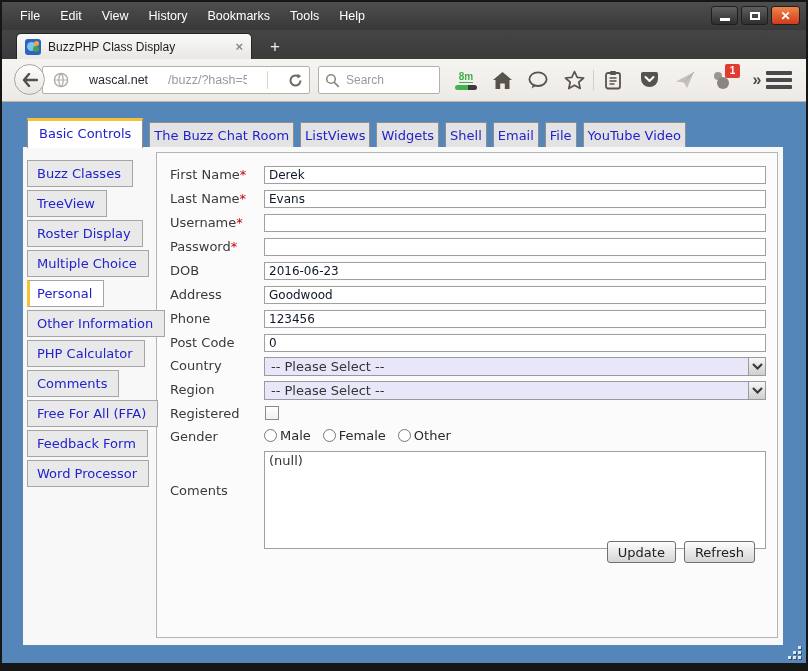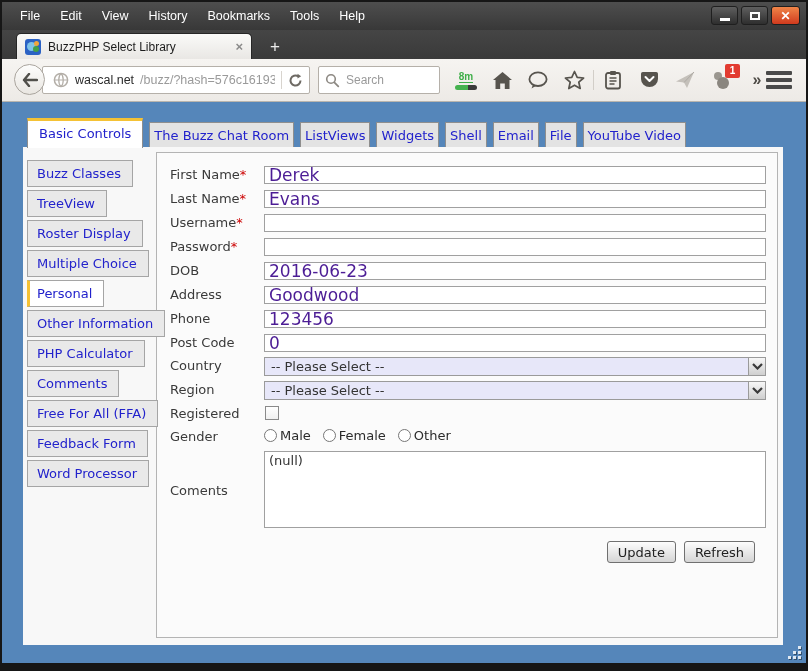--- a/index.html
+++ b/index.html
@@ -34,21 +34,21 @@
   .newtab-btn { position:absolute; left:258px; top:6px; width:30px; height:23px; color:#ececec;
     font-size:17px; text-align:center; line-height:21px; }
 
   
   .toolbar { position:absolute; left:2px; right:2px; top:59px; height:43px;
     background:linear-gradient(#f6f4f1,#edeae6); border-bottom:1px solid #b9b5ae; }
   .back-btn { position:absolute; left:12px; top:5px; width:31px; height:31px; border-radius:50%;
     border:1px solid #aaa59e; background:linear-gradient(#fdfdfc,#e9e6e1);
     display:flex; align-items:center; justify-content:center; z-index:2; }
   .urlbar { position:absolute; left:40px; top:7px; width:268px; height:28px; background:#fff;
-    border:1px solid #b5b0a9; border-radius:2px; display:flex; align-items:center; padding:0 6px 0 10px; gap:6px; }
+    border:1px solid #b5b0a9; border-radius:2px; display:flex; align-items:center; padding:0 6px 0 10px; gap:20px; }
   .url-host { font-size:12.5px; color:#2b2b2b; white-space:nowrap; }
   .url-path { font-size:12.5px; color:#9a9a9a; white-space:nowrap; overflow:hidden; flex:1; }
   .url-sep { width:1px; height:18px; background:#d8d4ce; }
   .searchbox { position:absolute; left:316px; top:7px; width:122px; height:28px; background:#fff;
     border:1px solid #b5b0a9; border-radius:2px; display:flex; align-items:center; padding:0 6px; gap:6px; }
   .searchbox input { border:none; outline:none; width:80px; font-size:12px; color:#444; background:transparent; }
   .searchbox input::placeholder { color:#9a9a9a; }
   .tool-icons { position:absolute; left:446px; top:7px; height:28px; display:flex; align-items:center; }
   .ticon { width:36px; height:28px; display:flex; align-items:center; justify-content:center; position:relative; }
   .ticon-sep { width:1px; height:20px; background:#d2cec8; margin:0 1px; }
@@ -82,33 +82,33 @@
   .sidebar { position:absolute; left:4px; top:13px; z-index:2; }
   .side-item { width:max-content; background:#e9e9e9; border:1px solid #a5a5a5; color:#2222cc;
     font-size:13px; padding:5px 11px 5px 9px; margin-bottom:3px; white-space:nowrap; }
   .side-item.active { background:#fff; border-left:3px solid #f5c235; padding-left:7px; }
 
   
   .frow { position:absolute; left:0; width:100%; }
   .flabel { position:absolute; left:13px; top:0; width:92px; font-size:13px; color:#3a3a3a; line-height:18px; white-space:nowrap; }
   .req { color:#cc0000; }
   .finput { position:absolute; left:107px; top:0; width:502px; height:18px; border:1px solid #a0a0a0;
-    background:#fff; font-size:17px; color:#4c1d95; padding:0 4px; outline:none; }
+    background:#fff; font-size:12px; color:#0f172a; padding:0 4px; outline:none; }
   .fakeselect { position:absolute; left:107px; top:0; width:502px; height:19px; background:#e7e7f9;
     border:1px solid #9a9a9a; color:#333; font-size:13px; line-height:17px; padding-left:6px; }
   .arrowbtn { position:absolute; right:0; top:0; bottom:0; width:17px;
     background:linear-gradient(#f7f7f7,#cfcfcf); border-left:1px solid #9a9a9a;
     display:flex; align-items:center; justify-content:center; }
   .fcheck { position:absolute; left:108px; top:1px; width:14px; height:14px; appearance:none;
     border:1px solid #8a8a8a; background:linear-gradient(#fff,#f0f0f0); }
   .radio-row { position:absolute; left:107px; top:0; display:flex; align-items:center; gap:2px; }
   .fradio { appearance:none; width:13px; height:13px; border:1px solid #777; border-radius:50%;
     background:#fff; margin-right:1px; }
   .rlabel { font-size:13px; color:#2b2b2b; margin-right:10px; }
-  .ftextarea { position:absolute; left:107px; top:0; width:502px; height:77px; border:1px solid #a0a0a0;
+  .ftextarea { position:absolute; left:107px; top:0; width:502px; height:98px; border:1px solid #a0a0a0;
     background:#fff; font-size:13px; color:#333; padding:1px 4px; resize:none; outline:none; }
   .btn-row { position:absolute; right:22px; top:388px; display:flex; gap:8px; }
   .btn { font-size:13px; color:#222; padding:2px 10px; height:22px; border:1px solid #707070;
     border-radius:3px; background:linear-gradient(#fdfdfd,#d5d5d5); }
 
   .resize-grip { position:absolute; right:5px; bottom:4px; width:15px; height:15px; }
   .resize-grip i { position:absolute; width:3px; height:3px; background:#dfe8f2; box-shadow:1px 1px 0 #33516f; }
 </style>
 </head>
 <body>
@@ -138,21 +138,21 @@
     </div>
   </div>
 
   <div class="tabstrip">
     <div class="browser-tab">
       <span class="favicon">
           <i class="c1"></i>
           <i class="c2"></i>
           <i class="c3"></i>
         </span>
-      <span class="tab-title">BuzzPHP Select Library</span>
+      <span class="tab-title">BuzzPHP Class Display</span>
       <span class="tab-close">×</span>
     </div>
     <div class="newtab-btn">+</div>
   </div>
 
   <div class="toolbar">
     <div class="back-btn">
       <svg width="16" height="14" viewBox="0 0 16 14">
           <path d="M7 1 L2 7 L7 13 M2 7 H15" stroke="#51504b" stroke-width="2.4" fill="none" stroke-linecap="round" stroke-linejoin="round"></path>
         </svg>

